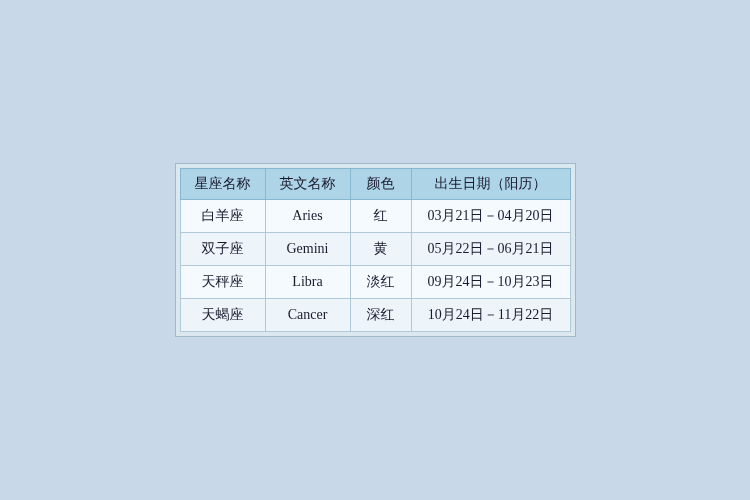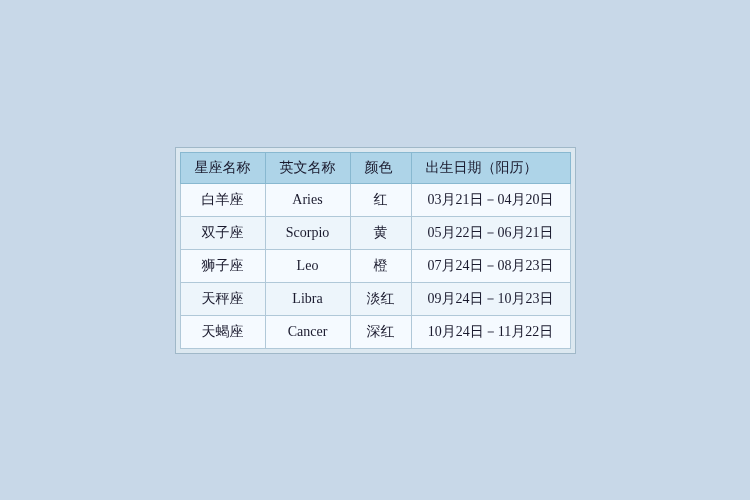--- a/index.html
+++ b/index.html
@@ -19,21 +19,21 @@
       padding: 4px;
     }
     table {
       border-collapse: collapse;
       background-color: #f0f8ff;
     }
     th {
       background-color: #aed4e8;
       border: 1px solid #88b8d0;
       padding: 6px 14px;
-      text-align: left;
+      text-align: center;
       font-weight: normal;
       color: #1a1a2e;
       font-size: 14px;
     }
     td {
       border: 1px solid #b0c8d8;
       padding: 7px 16px;
       text-align: center;
       color: #1a1a2e;
       background-color: #f5faff;
@@ -59,29 +59,23 @@
     </thead>
     <tbody id="table-body">
     <tr>
           <td>白羊座</td>
           <td>Aries</td>
           <td>红</td>
           <td>03月21日－04月20日</td>
         </tr>
         <tr>
           <td>双子座</td>
-          <td>Scorpio</td>
+          <td>Gemini</td>
           <td>黄</td>
           <td>05月22日－06月21日</td>
-        </tr>
-        <tr>
-          <td>狮子座</td>
-          <td>Leo</td>
-          <td>橙</td>
-          <td>07月24日－08月23日</td>
         </tr>
         <tr>
           <td>天秤座</td>
           <td>Libra</td>
           <td>淡红</td>
           <td>09月24日－10月23日</td>
         </tr>
         <tr>
           <td>天蝎座</td>
           <td>Cancer</td>

